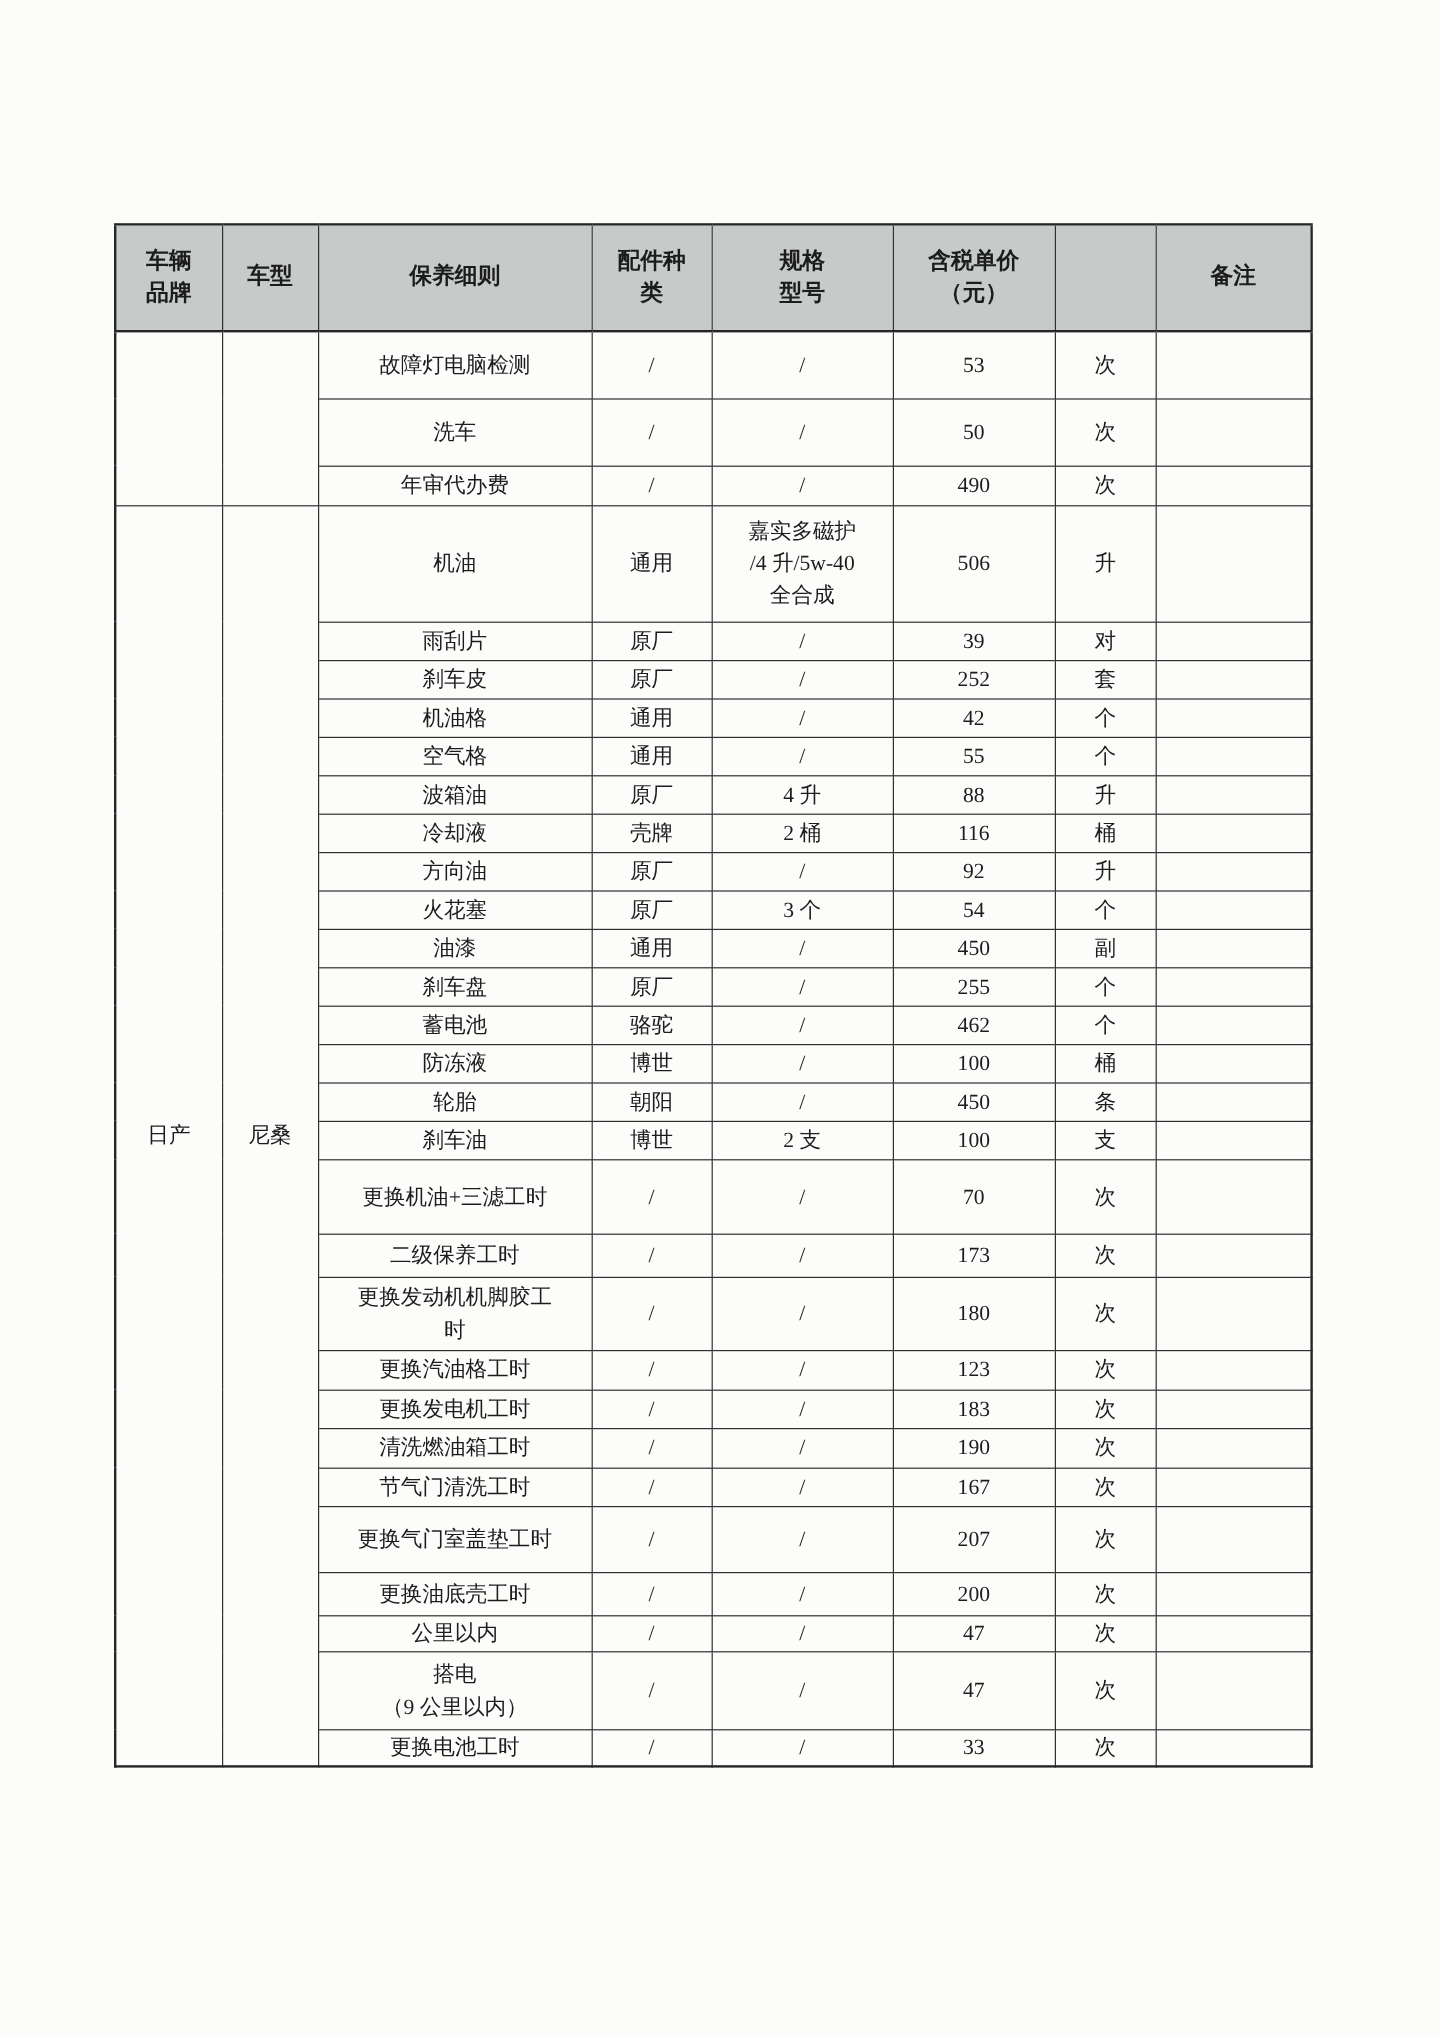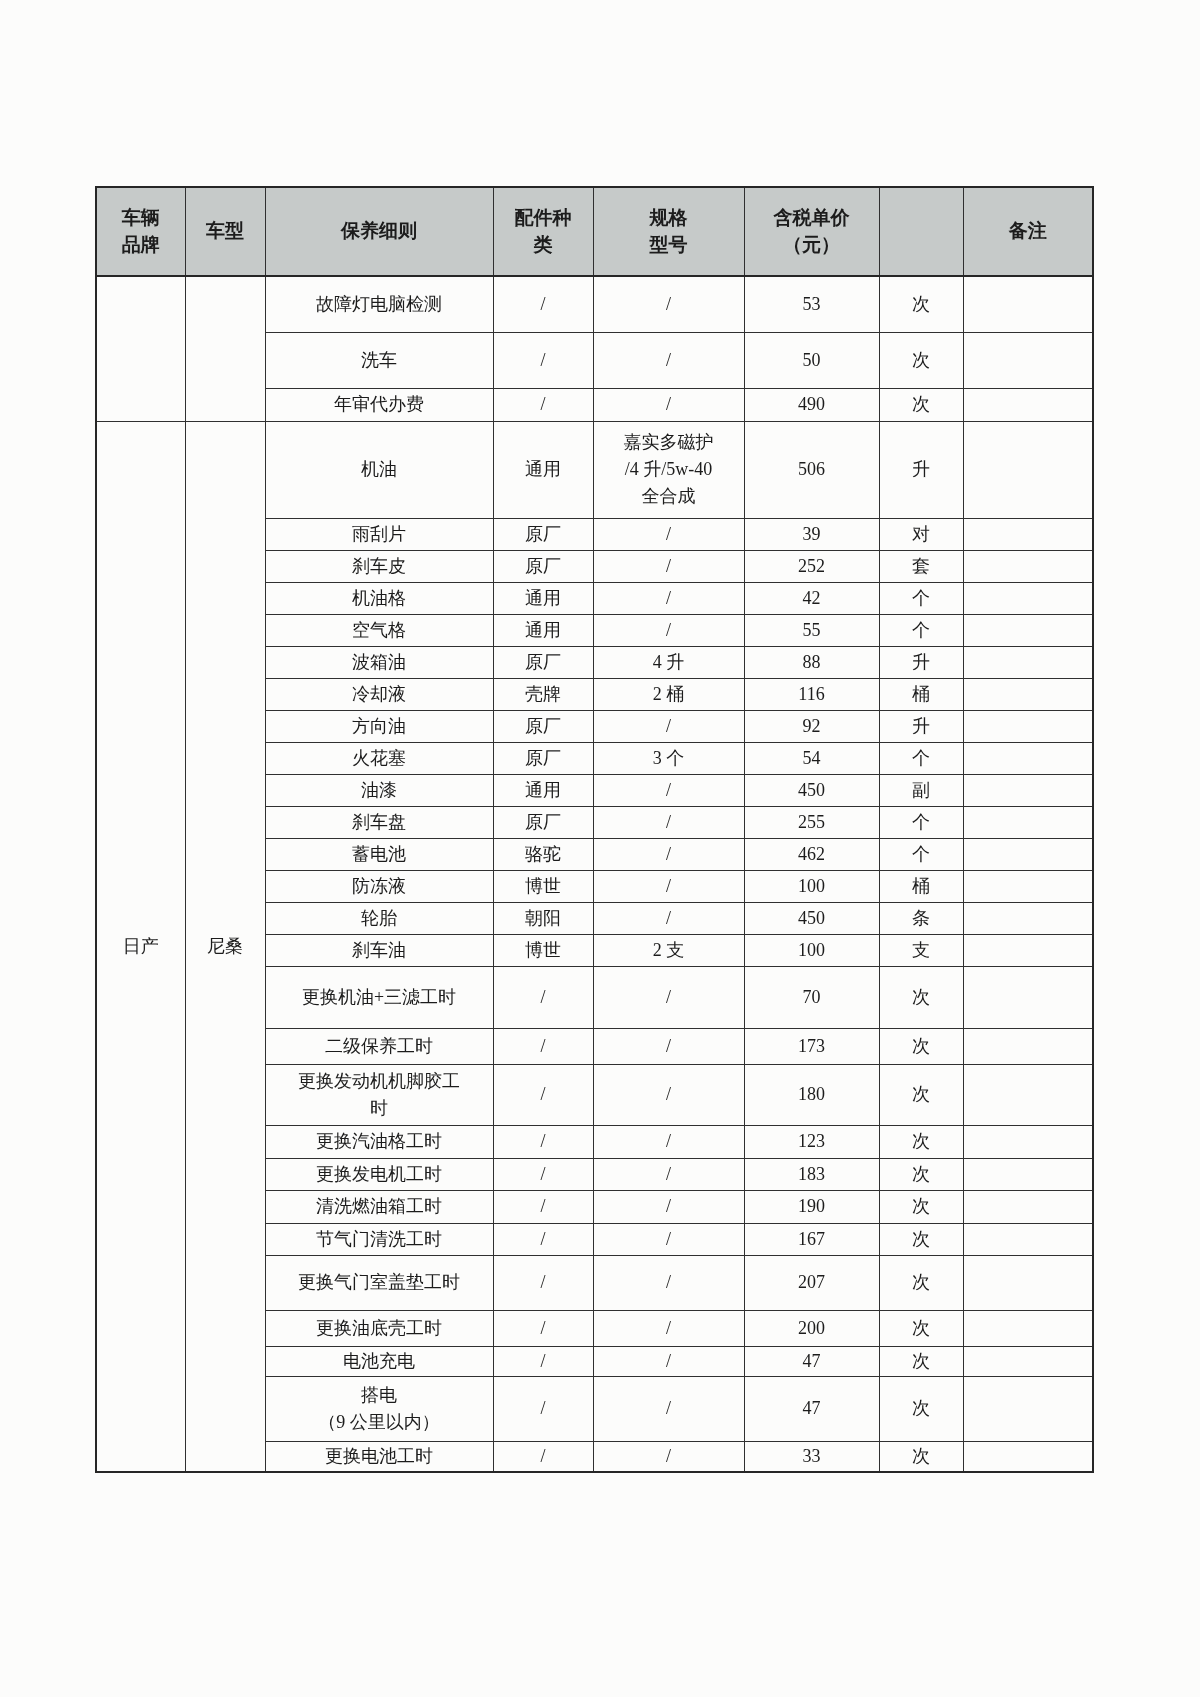--- a/index.html
+++ b/index.html
@@ -293,21 +293,21 @@
       </tr>
       <tr class="h36">
         <td>更换油底壳工时</td>
         <td class="slash">/</td>
         <td class="slash">/</td>
         <td>200</td>
         <td>次</td>
         <td></td>
       </tr>
       <tr class="h30">
-        <td>电池充电</td>
+        <td>公里以内</td>
         <td class="slash">/</td>
         <td class="slash">/</td>
         <td>47</td>
         <td>次</td>
         <td></td>
       </tr>
       <tr class="h65">
         <td>搭电
 （9 公里以内）</td>
         <td class="slash">/</td>

